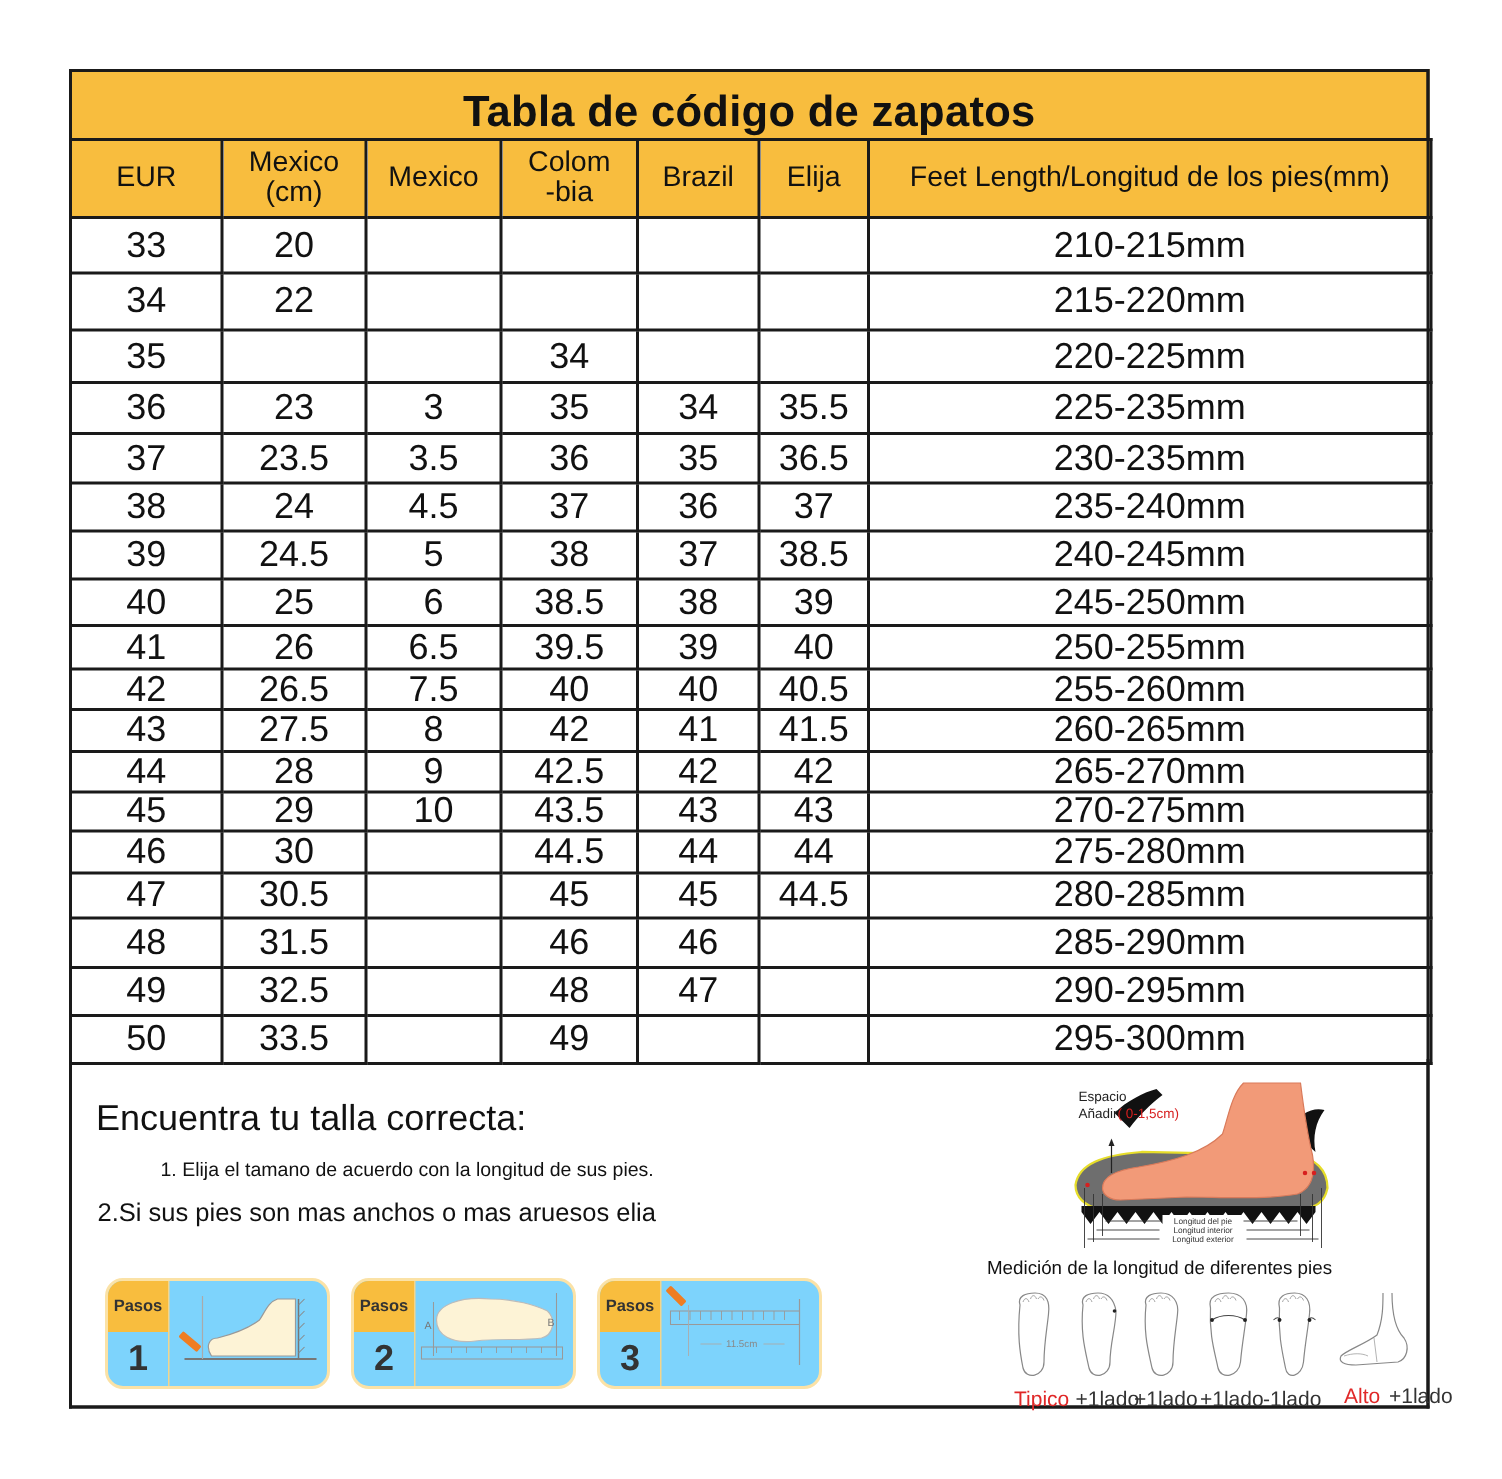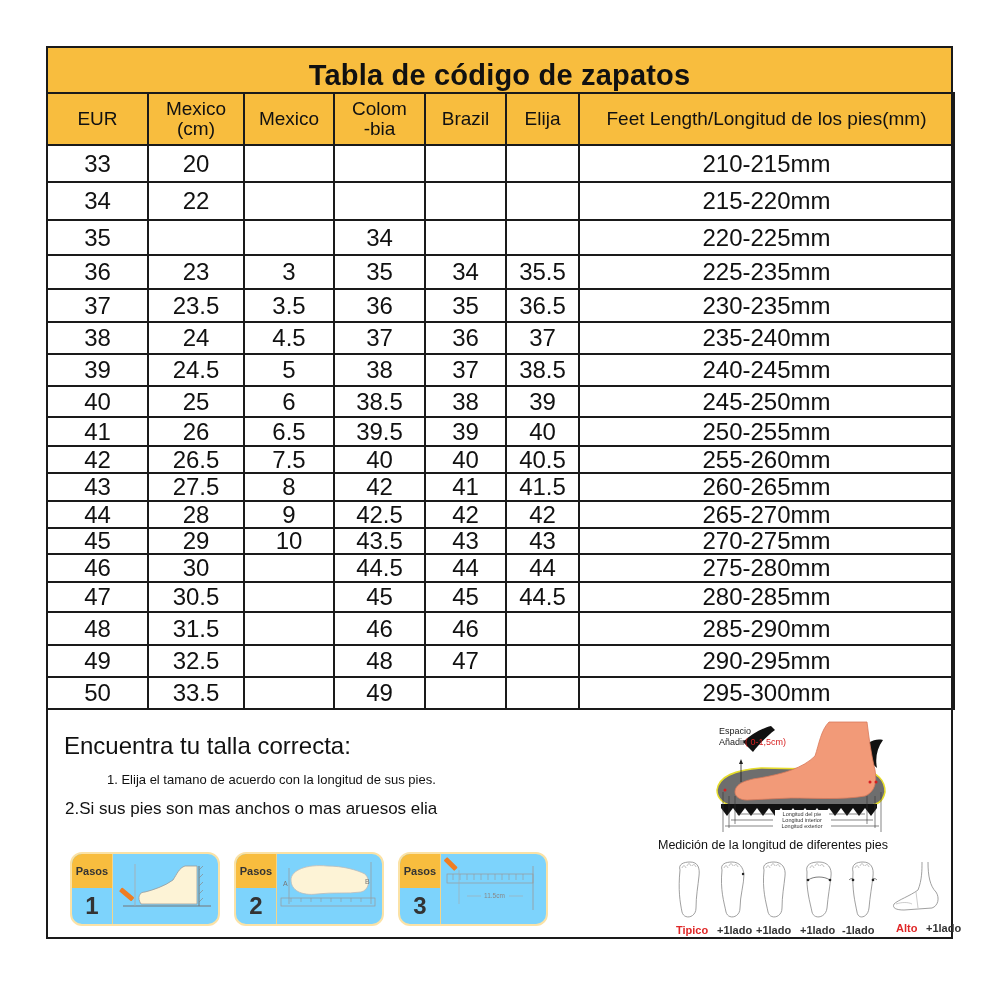--- a/index.html
+++ b/index.html
@@ -31,21 +31,21 @@
                  display: flex; align-items: center; justify-content: center; color: #333; }
   .pasos-num { flex: 1; display: flex; align-items: center; justify-content: center;
                font-size: 24px; font-weight: bold; color: #333; }
   .pasos-img { flex: 1; position: relative; }
   .shoe-box { position: absolute; left: 615px; top: 6px; width: 290px; height: 125px; }
   .espacio { position: absolute; left: 32px; top: 14px; font-size: 9px; line-height: 11px; color: #222; margin-left: 24px; }
   .espacio .red { color: #d71f1f; }
   .medicion-title { position: absolute; left: 610px; top: 132px; font-size: 12.5px; color: #111; }
   .feet-row { position: absolute; left: 616px; top: 150px; width: 290px; height: 80px; }
   .foot { position: absolute; top: 4px; }
-  .foot-label { position: absolute; top: 68px; font-size: 11px; color: #333; white-space: nowrap; font-weight: bold; }
+  .foot-label { position: absolute; top: 68px; font-size: 14px; color: #333; white-space: nowrap; }
   .foot-label.red { color: #e02828; }
 </style>
 </head>
 <body>
 
 <div class="title-bar">
   <span>Tabla de código de zapatos</span>
 </div>
 
 <table class="size">

